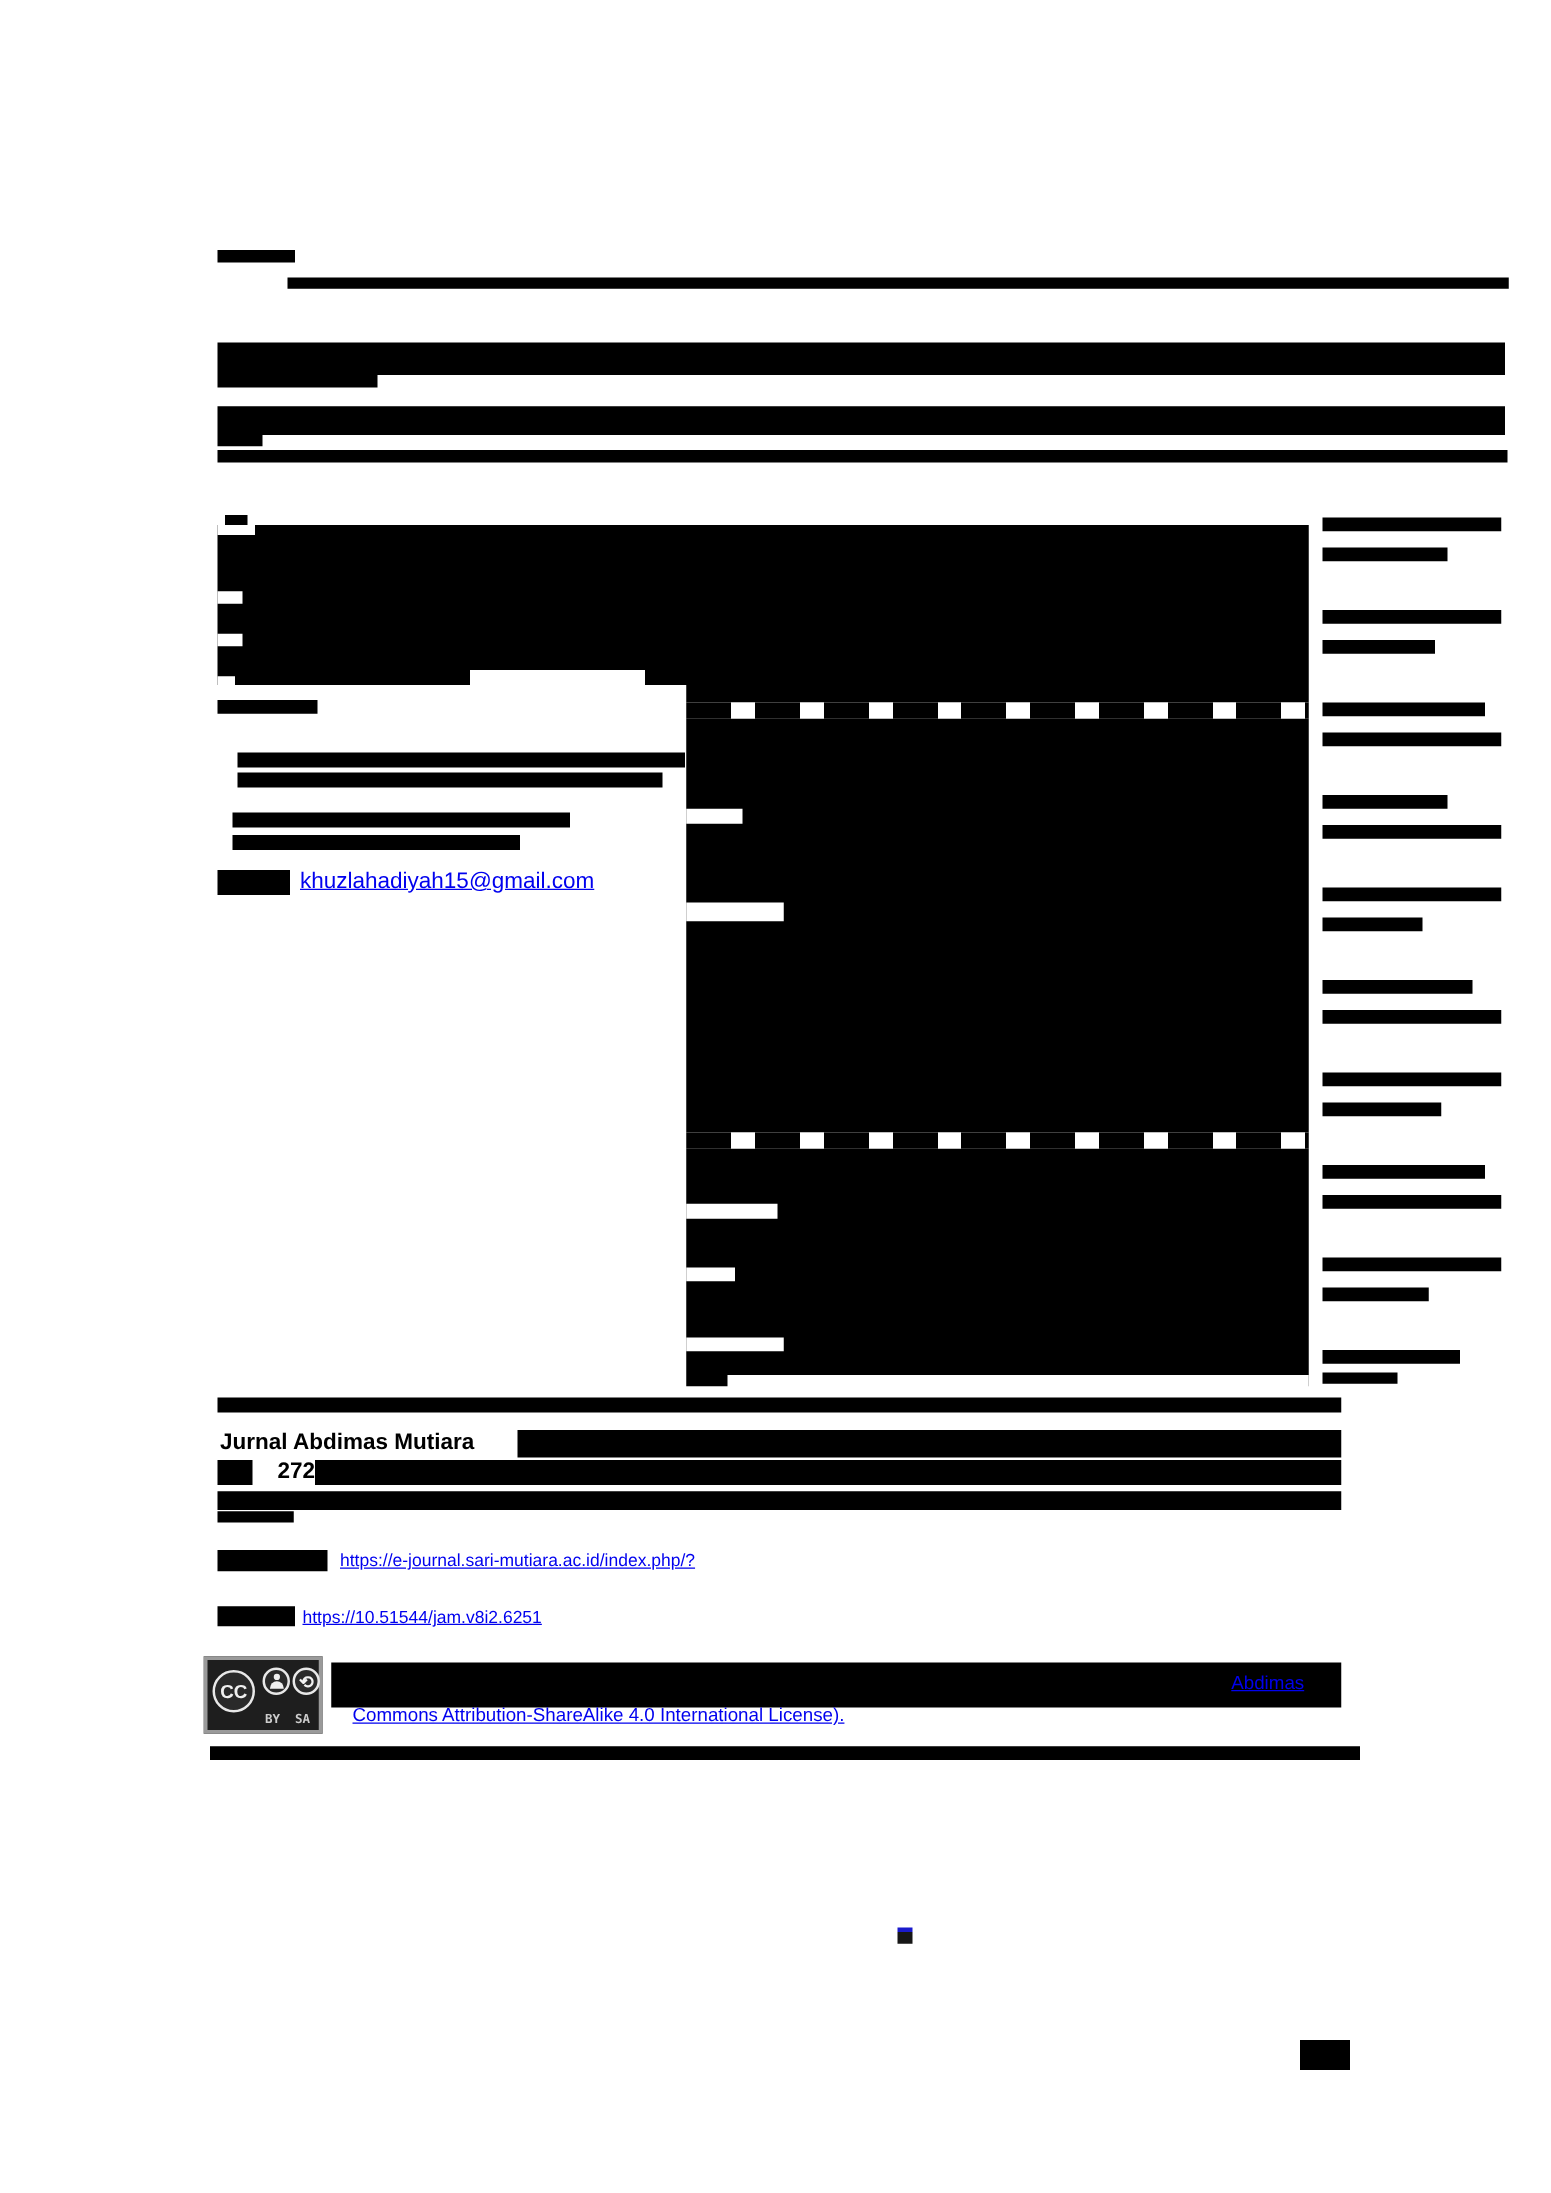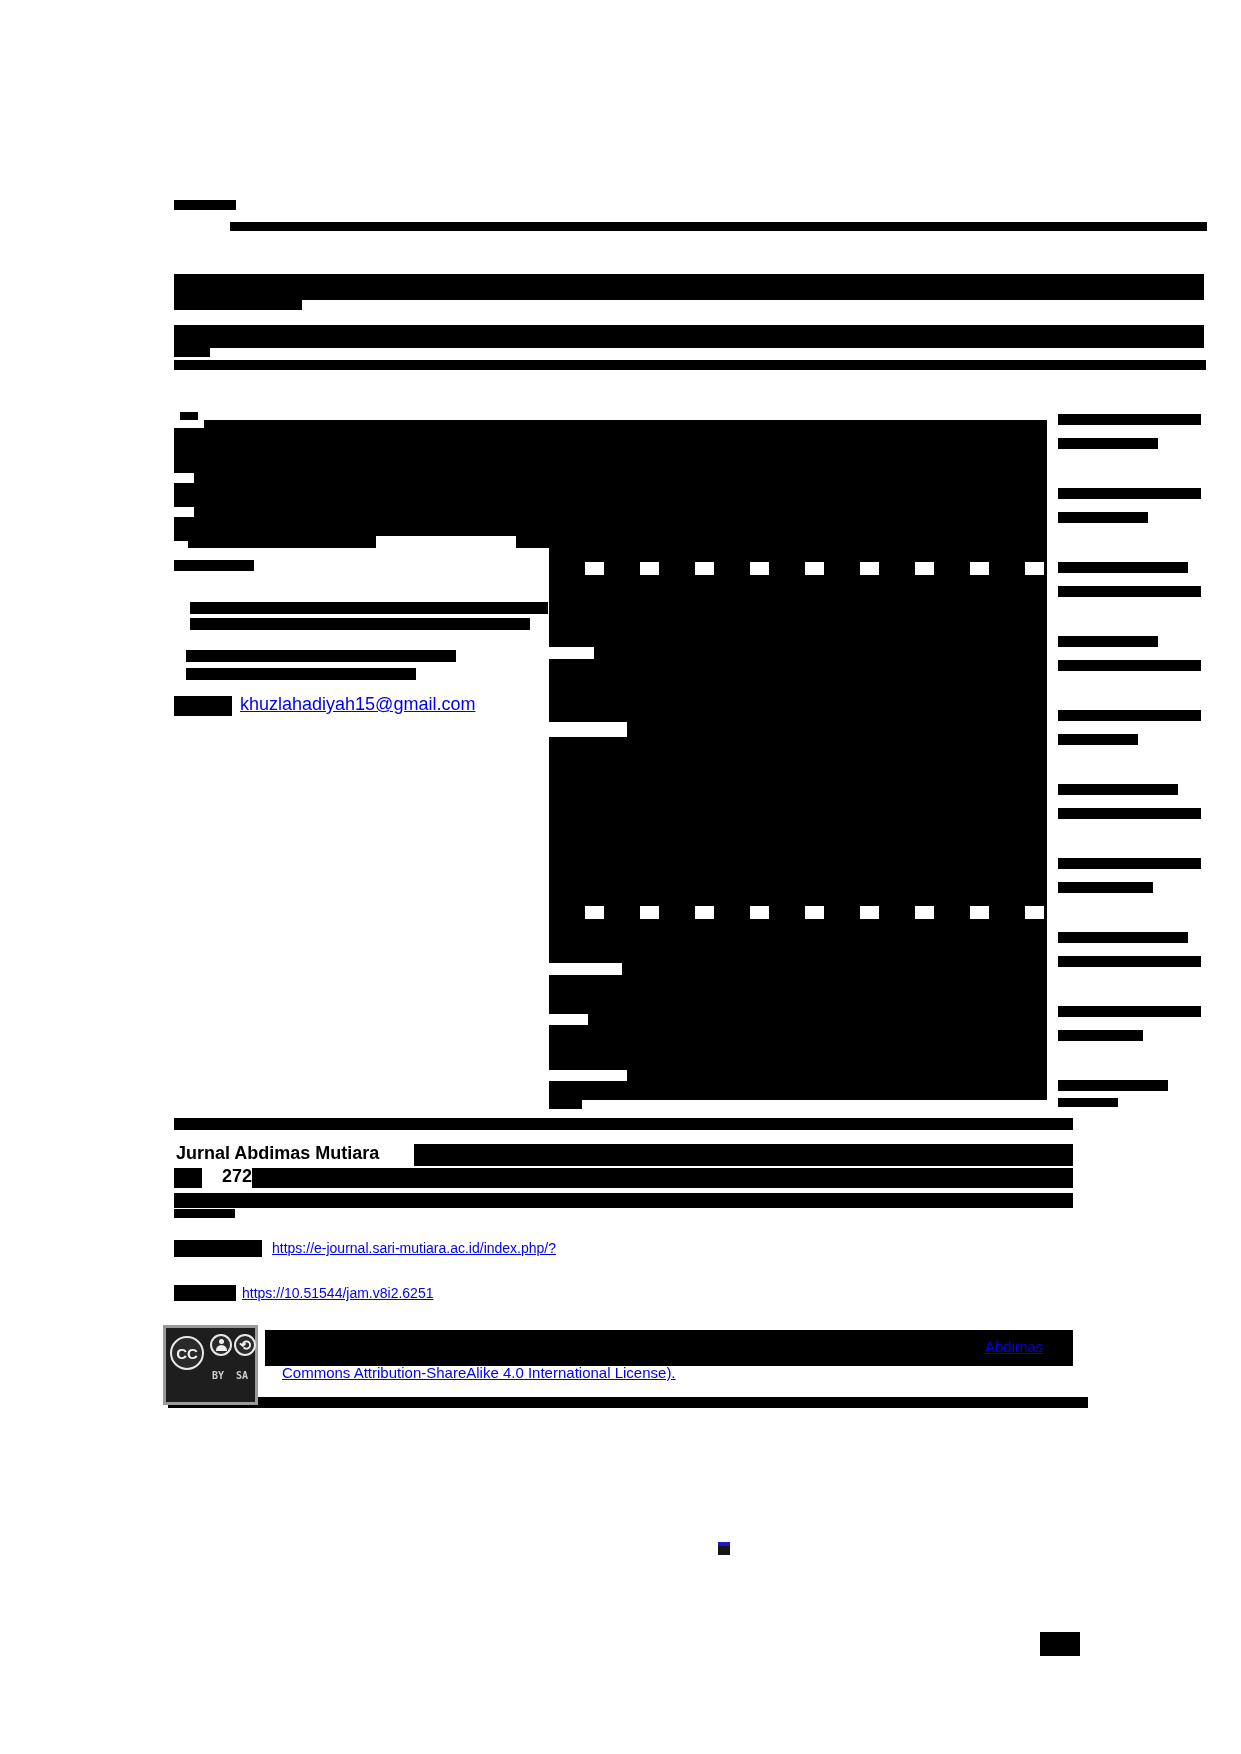--- a/index.html
+++ b/index.html
@@ -31,21 +31,21 @@
   .site-link{left:272px;top:1240px;font-size:14px;}
   .doi-link{left:242px;top:1285px;font-size:14px;}
   .cc-line2{left:282px;top:1364px;font-size:15px;}
   .creative-frag{left:985px;top:1338px;font-size:15px;z-index:4;}
 
   .journal-name{left:176px;top:1143px;font-size:18px;font-weight:bold;color:#000;white-space:nowrap;}
   .issn-frag{left:206px;top:1166px;font-size:18px;font-weight:bold;color:#000;white-space:nowrap;margin-left:16px;}
 
   
   .cc-badge{
-    position:absolute;left:163px;top:1325px;width:95px;height:80px;
+    position:absolute;left:163px;top:1325px;width:95px;height:62px;
     background:#1e1e1e;border:3px solid #9a9a9a;box-sizing:border-box;z-index:3;
   }
   .cc-circle{
     position:absolute;border:2px solid #e8e8e8;border-radius:50%;
     color:#f0f0f0;display:flex;align-items:center;justify-content:center;
     font-weight:bold;background:#2a2a2a;box-sizing:border-box;
   }
   .cc-main{left:4px;top:8px;width:34px;height:34px;font-size:15px;font-family:"Liberation Sans",sans-serif;}
   .cc-by{left:44px;top:6px;width:22px;height:22px;}
   .cc-sa{left:68px;top:6px;width:22px;height:22px;font-size:14px;}

